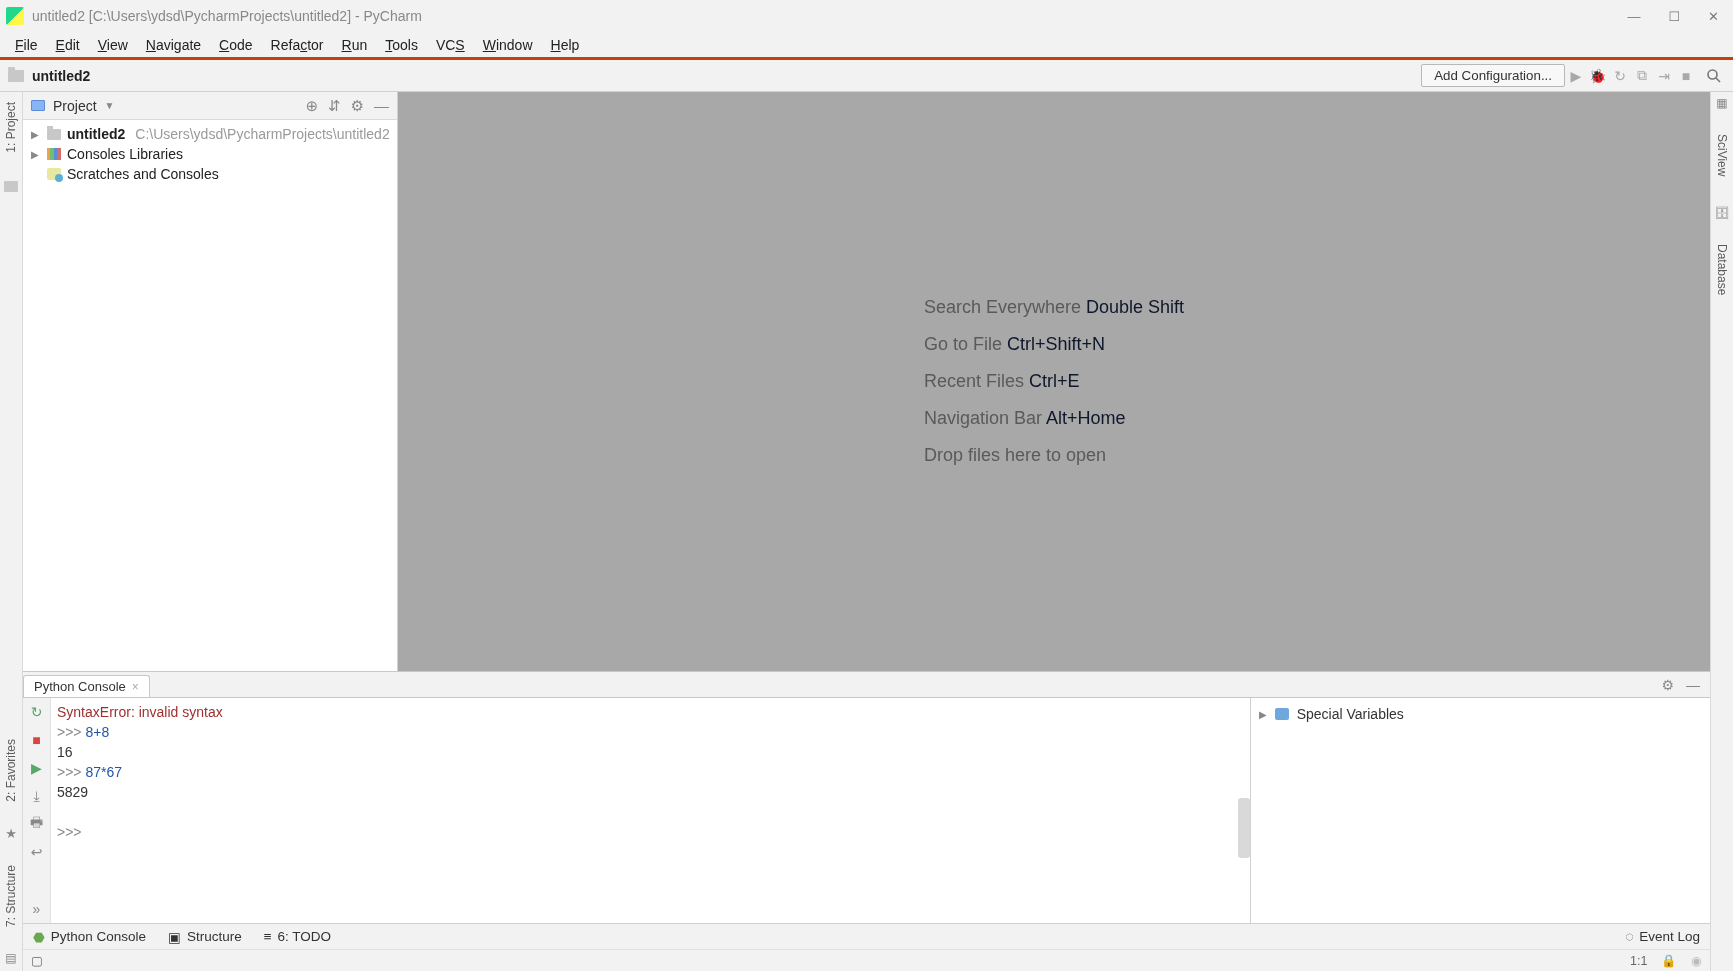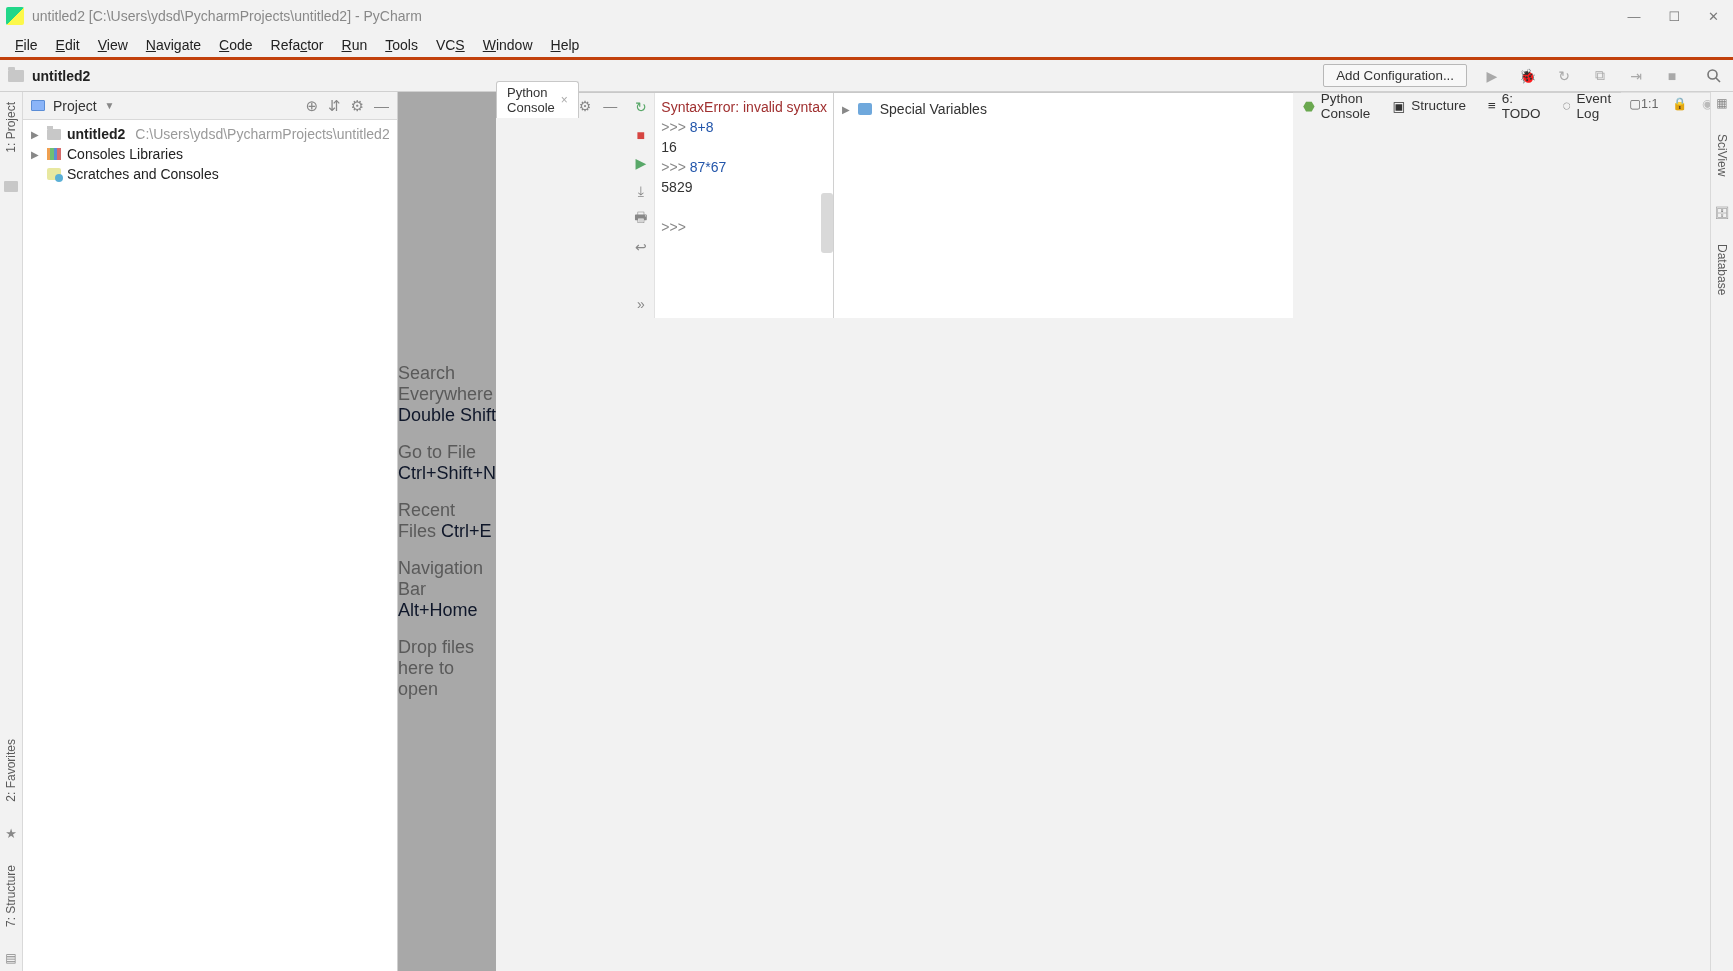--- a/index.html
+++ b/index.html
@@ -8,30 +8,30 @@
 .titlebar .logo { width: 18px; height: 18px; background: linear-gradient(135deg,#21d789 50%,#fcf84a 50%); margin-right: 8px; border-radius: 2px; }
 .titlebar .win-controls { margin-left: auto; display: flex; gap: 28px; padding-right: 8px; color: #7a7a7a; }
 .titlebar .win-controls span { cursor: default; font-size: 13px; }
 .menubar { height: 28px; background: #f2f2f2; display: flex; align-items: center; padding: 0 6px; border-bottom: 3px solid #c2410c; }
 .menubar .menu-item { padding: 3px 9px; cursor: default; color: #222; }
 .menubar .menu-item u { text-decoration: underline; }
 .navbar { height: 32px; background: #f2f2f2; display: flex; align-items: center; padding: 0 8px; border-bottom: 1px solid #d0d0d0; }
 .navbar .folder-icon { width: 16px; height: 12px; background: #c8c8c8; border-radius: 1px; margin-right: 8px; position: relative; }
 .navbar .folder-icon::before { content:""; position:absolute; top:-3px; left:0; width:7px; height:3px; background:#c8c8c8; border-radius:1px 1px 0 0; }
 .navbar .crumb { font-weight: bold; color: #222; }
-.navbar .right { margin-left: auto; display: flex; align-items: center; gap: 14px; }
+.navbar .right { margin-left: auto; display: flex; align-items: center; gap: 0; }
 .navbar .add-config { border: 1px solid #b8b8b8; background: #f8f8f8; padding: 3px 12px; color: #333; border-radius: 2px; }
 .navbar .tool-icon { width: 22px; height: 22px; display:flex; align-items:center; justify-content:center; color:#a9a9a9; }
 .main { flex: 1; display: flex; min-height: 0; }
 .left-gutter, .right-gutter { width: 23px; background: #f2f2f2; border-right: 1px solid #d9d9d9; display: flex; flex-direction: column; align-items: center; padding-top: 4px; gap: 18px; }
 .right-gutter { border-right: none; border-left: 1px solid #d9d9d9; }
 .gutter-label { writing-mode: vertical-rl; font-size: 12px; color: #5a5a5a; padding: 6px 0; cursor: default; }
 .left-gutter .gutter-label { transform: rotate(180deg); }
 .gutter-folder { width:14px; height:11px; background:#c8c8c8; border-radius:1px; margin-top:4px; }
-.center { flex: 1; display: flex; flex-direction: row; min-width: 0; }
+.center { flex: 1; display: flex; flex-direction: column; min-width: 0; }
 .upper { flex: 1; display: flex; min-height: 0; }
 .project-panel { width: 375px; background: #fff; border-right: 1px solid #d0d0d0; display: flex; flex-direction: column; }
 .project-header { height: 28px; background: #f2f2f2; border-bottom: 1px solid #d9d9d9; display: flex; align-items: center; padding: 0 8px; }
 .project-header .pfolder { width:14px; height:11px; background:#8ab4f8; border-radius:1px; margin-right:8px; border:1px solid #5b8dd6; }
 .project-header .title { color:#333; }
 .project-header .arrow { margin-left:8px; color:#888; font-size:10px;}
 .project-header .icons { margin-left:auto; display:flex; gap:10px; color:#888; }
 .project-header .icons span { cursor: default; font-size: 15px;}
 .tree { padding: 4px 4px; font-size: 14px; }
 .tree-row { display: flex; align-items: center; padding: 2px 4px; gap: 6px; color:#222; }

